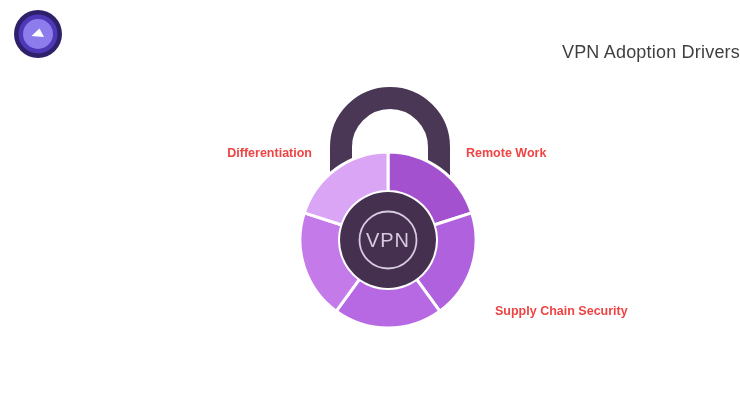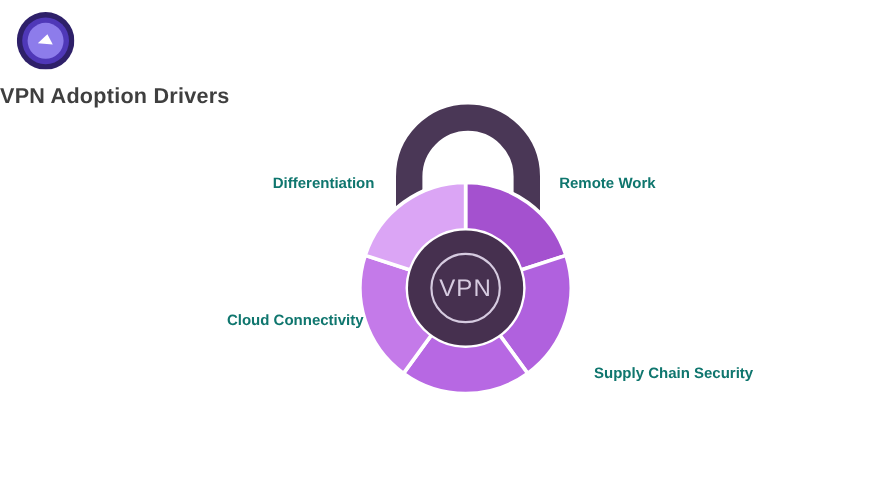--- a/index.html
+++ b/index.html
@@ -2,26 +2,26 @@
 <html><head>
 <meta charset="utf-8">
 <style>
   html,body{margin:0;padding:0;background:#fff;}
   .canvas{
     position:relative;width:740px;height:420px;background:#ffffff;
     overflow:hidden;font-family:"Liberation Sans",sans-serif;
   }
   .logo{position:absolute;left:14px;top:10px;width:48px;height:48px;}
   .title{
-    position:absolute;left:0;top:42px;width:740px;text-align:left;
-    font-size:18px;font-weight:bold;color:#3f3f3f;letter-spacing:.2px;margin-top:28px;
+    position:absolute;left:0;top:42px;width:740px;text-align:right;
+    font-size:18px;font-weight:normal;color:#3f3f3f;letter-spacing:.2px;
   }
   .lock-svg{position:absolute;left:0;top:0;}
   .seg-label{
-    position:absolute;font-size:12.5px;font-weight:bold;color:#0f766e;
+    position:absolute;font-size:12.5px;font-weight:bold;color:#ef4444;
     white-space:nowrap;
   }
   .lbl-differentiation{right:428px;top:146px;}
   .lbl-remote-work{left:466px;top:146px;}
   .lbl-cloud-connectivity{right:437px;top:260px;}
   .lbl-supply-chain{left:495px;top:260px;margin-top:44px;}
   .lbl-zero-trust{left:319px;top:346px;width:140px;text-align:center;}
   .vpn-text{
     font-family:"Liberation Sans",sans-serif;font-size:20px;letter-spacing:1px;
   }
@@ -54,16 +54,15 @@
 
     <circle cx="388" cy="240" r="48" stroke-width="2.5" fill="#46304f"></circle>
 
     <circle cx="388" cy="240" r="28.5" fill="none" stroke-width="1.8" stroke="#d6cbe0"></circle>
 
     <text x="388" y="247" text-anchor="middle" class="vpn-text" fill="#d6cbe0">VPN</text>
   </svg>
 
   <div class="seg-label lbl-differentiation">Differentiation</div>
   <div class="seg-label lbl-remote-work">Remote Work</div>
-  <div class="seg-label lbl-cloud-connectivity">Cloud Connectivity</div>
   <div class="seg-label lbl-supply-chain">Supply Chain Security</div>
 
 </div>
 
 </body></html>

